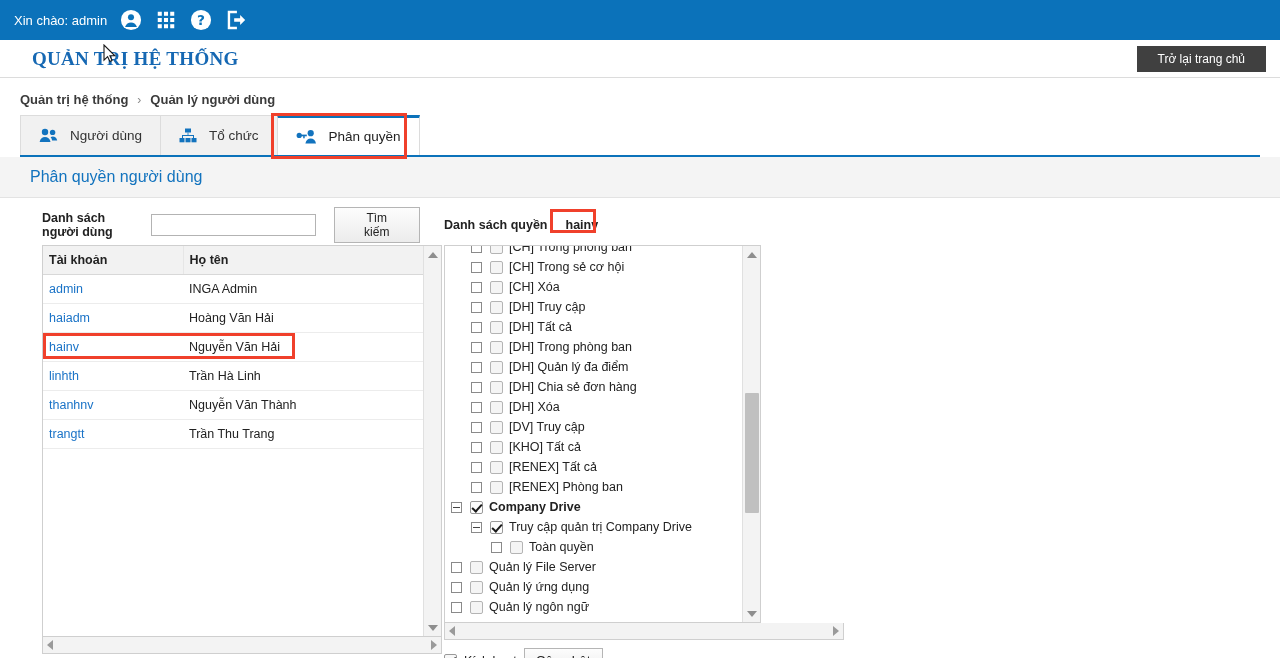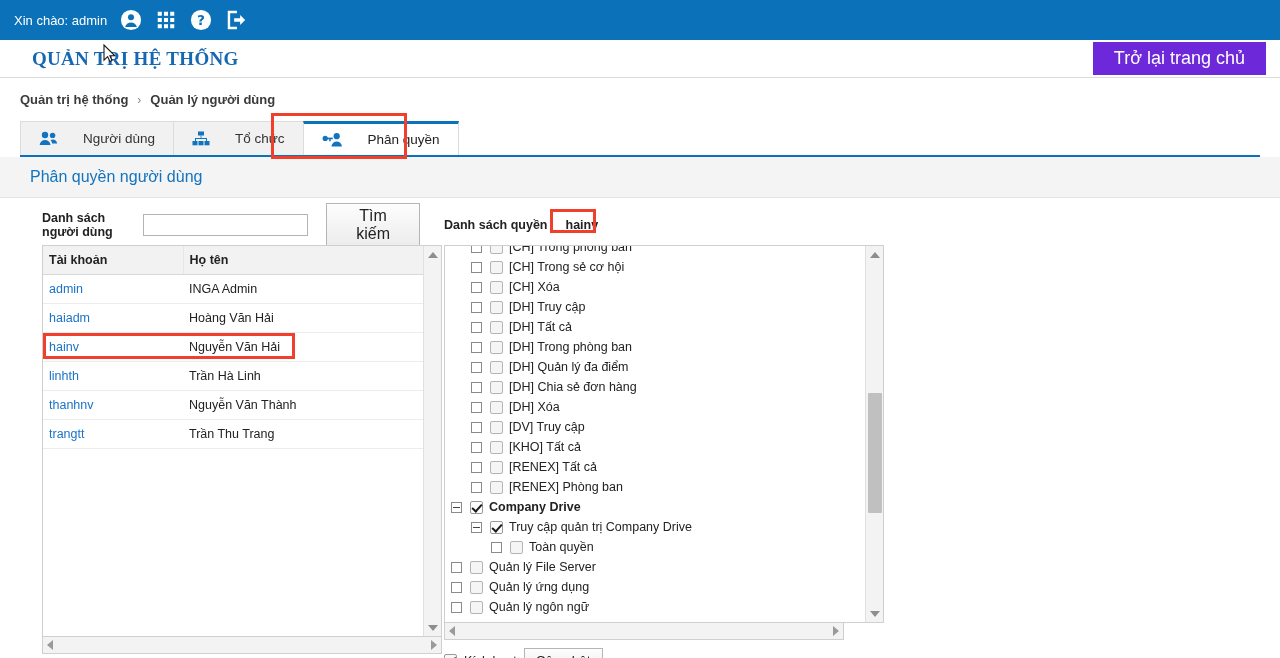--- a/index.html
+++ b/index.html
@@ -48,24 +48,24 @@
     position: relative;
   }
   .sys-title {
     color: #1668b3;
     font-family: "Liberation Serif", serif;
     font-weight: bold;
     font-size: 19px;
     letter-spacing: 0.3px;
   }
   .home-btn {
-    background: #6d28d9;
+    background: #404040;
     color: #fff;
     border: none;
-    font-size: 18px;
+    font-size: 12px;
     padding: 6px 21px;
     cursor: pointer;
     font-family: "Liberation Sans", sans-serif;
   }
   .cursor-arrow {
     position: absolute;
     left: 103px; top: 44px;
     width: 13px; height: 19px;
     pointer-events: none;
     z-index: 50;
@@ -81,24 +81,24 @@
     align-items: center;
     gap: 9px;
   }
   .breadcrumb .sep { color: #888; font-weight: normal; font-size: 12px; }
   .crumb { cursor: pointer; }
 
   
   .tabs-wrap { position: relative; padding-left: 20px; }
   .tabs { display: flex; align-items: flex-end; height: 38px; }
   .tab {
-    height: 34px;
+    height: 40px;
     display: flex;
     align-items: center;
-    gap: 25px;
+    gap: 12px;
     padding: 0 18px;
     background: #f1f1f1;
     border: 1px solid #dcdcdc;
     border-bottom: none;
     font-size: 13.5px;
     color: #333;
     cursor: pointer;
     margin-right: -1px;
   }
   .tab.active {
@@ -154,21 +154,21 @@
     width: 175px; height: 22px;
     border: 1px solid #b3b3b3;
     font-size: 12px;
     padding: 0 4px;
     outline: none;
     font-family: "Liberation Sans", sans-serif;
   }
   .btn-std {
     background: linear-gradient(#fdfdfd, #ececec);
     border: 1px solid #b5b5b5;
-    font-size: 16px;
+    font-size: 12px;
     padding: 3px 26px;
     cursor: pointer;
     color: #222;
     font-family: "Liberation Sans", sans-serif;
   }
 
   
   .listbox {
     width: 400px;
     height: 392px;
@@ -227,21 +227,21 @@
     border: 1px solid #cfcfcf;
     border-top: none;
     display: flex; align-items: center; justify-content: space-between;
     padding: 0 4px;
   }
 
   #redbox-row { left: 0px; top: 0px; width: 252px; height: 26px; }
 
   
   .treebox {
-    width: 440px;
+    width: 317px;
     height: 378px;
     border: 1px solid #cfcfcf;
     background: #fff;
     position: relative;
     overflow: hidden;
   }
   .treeview {
     padding: 2px 0 0 0;
     margin-top: -11px;
   }

